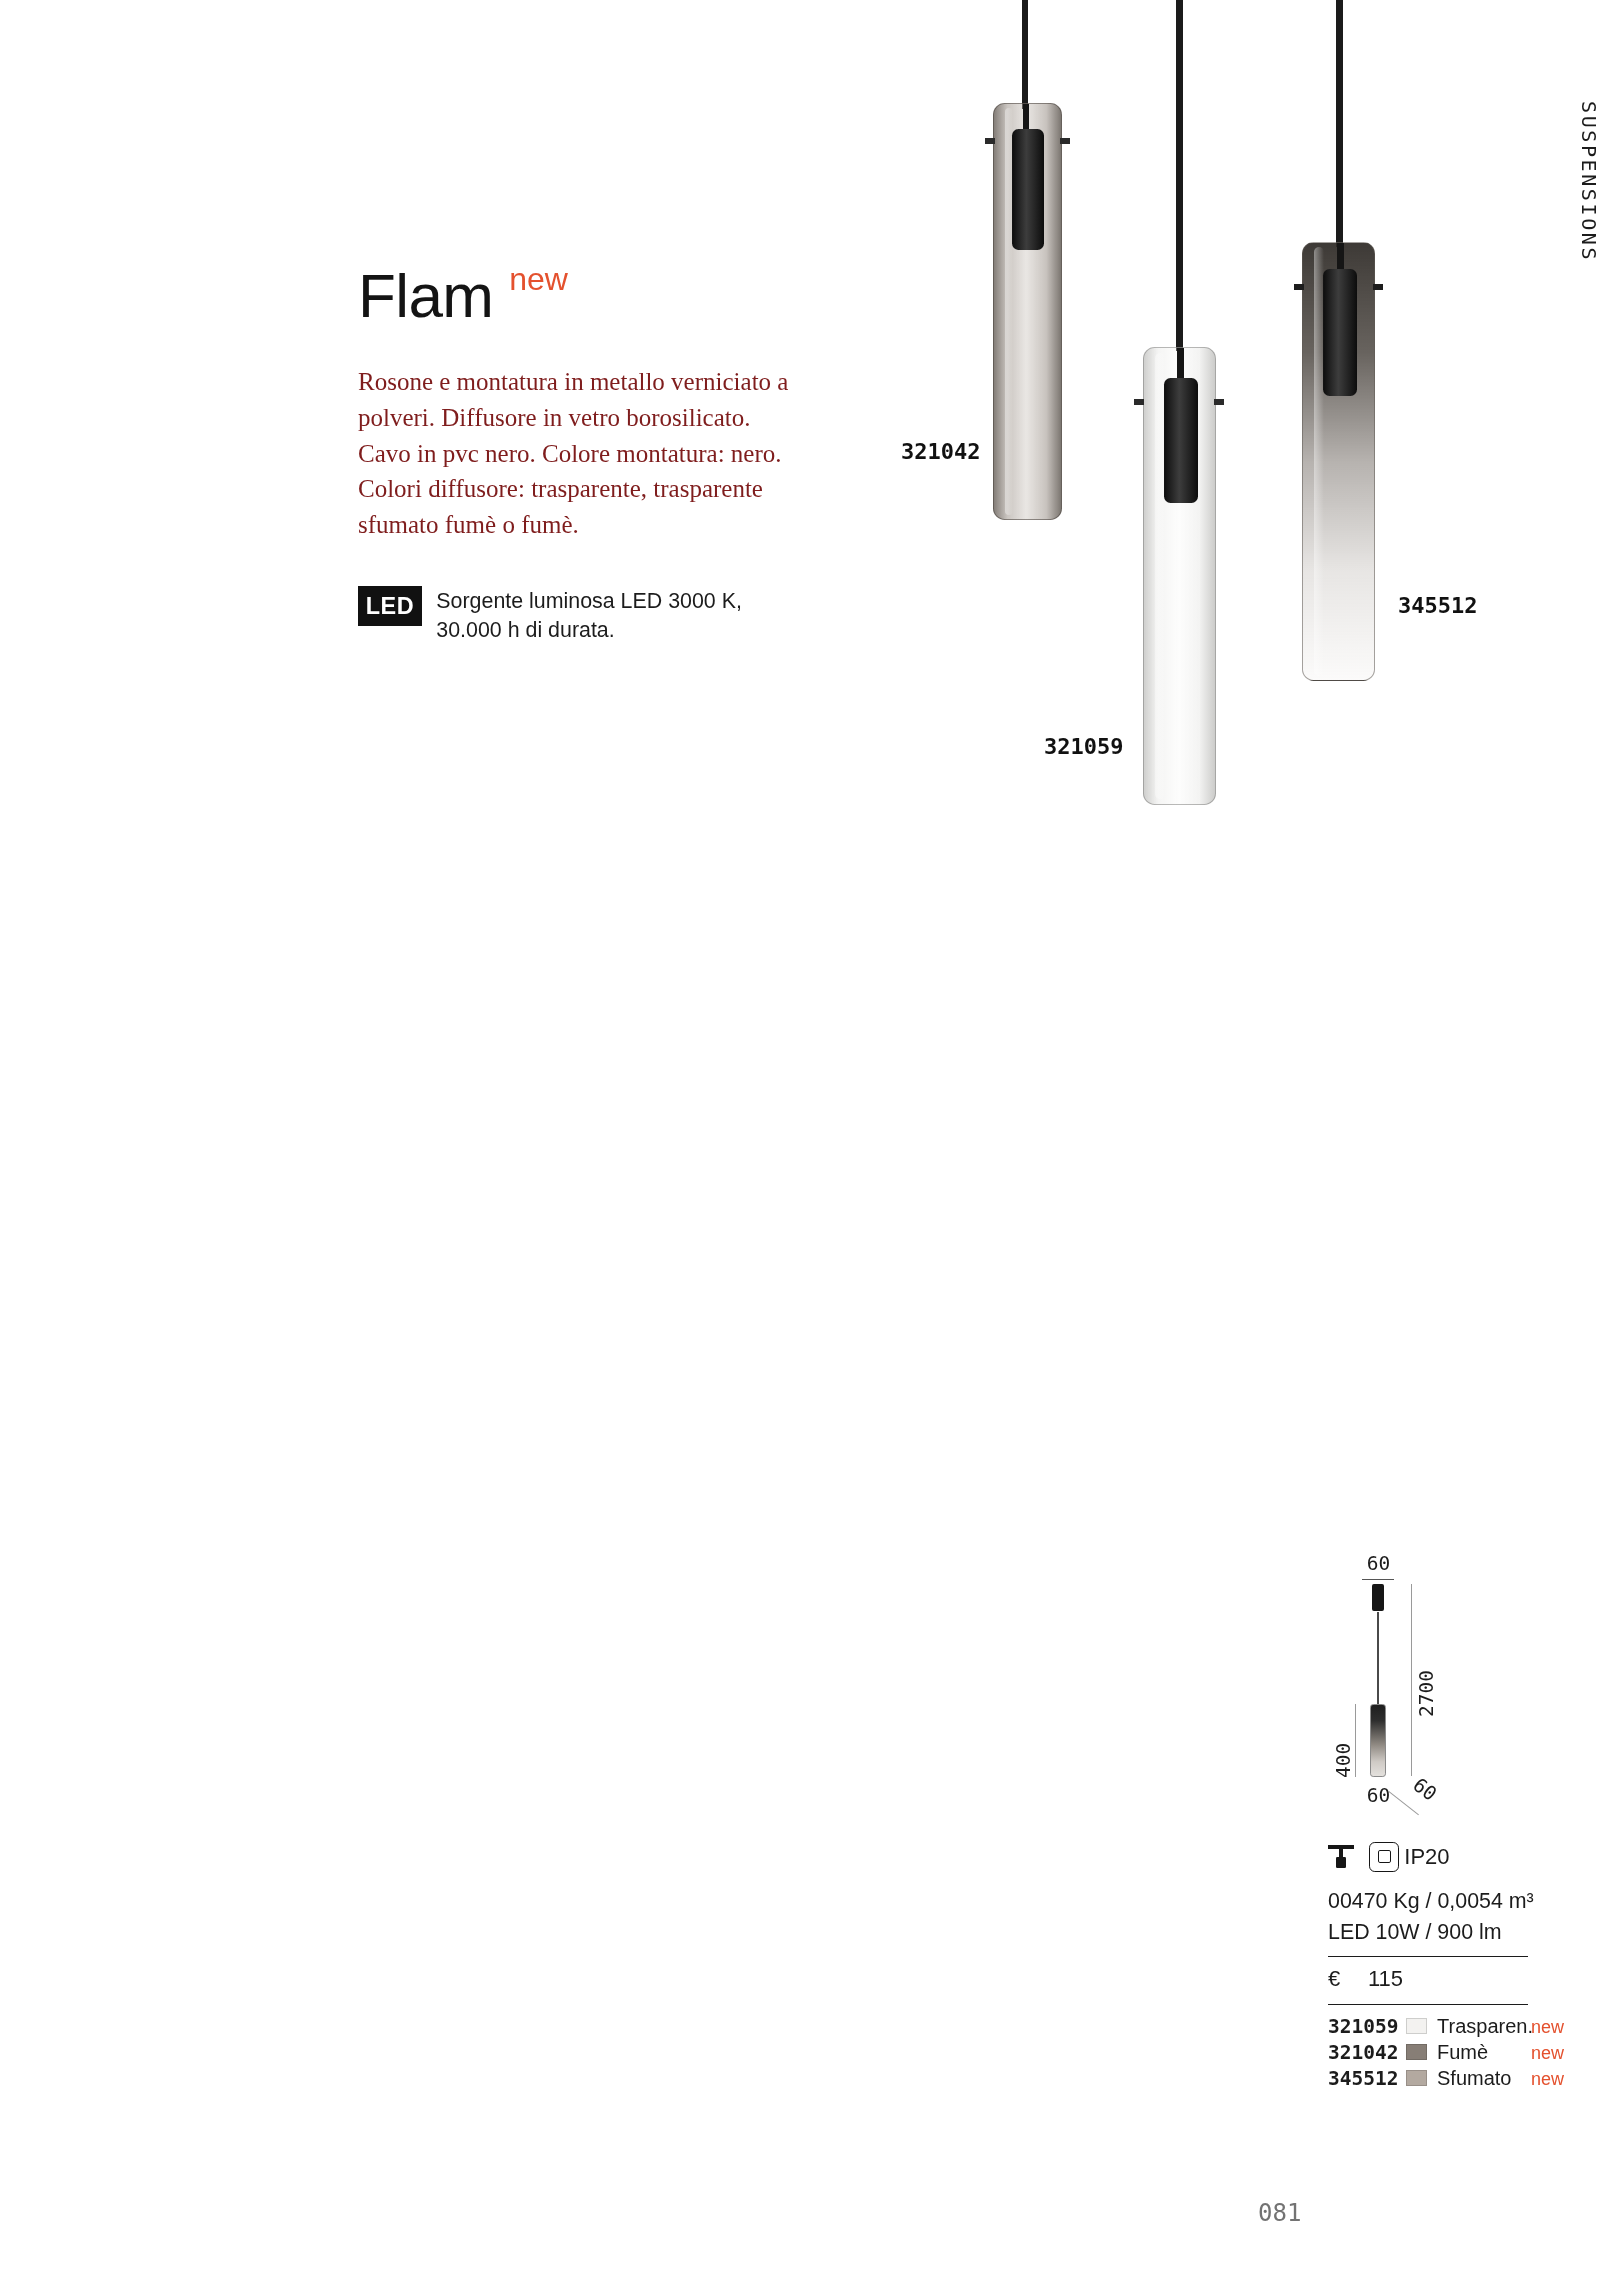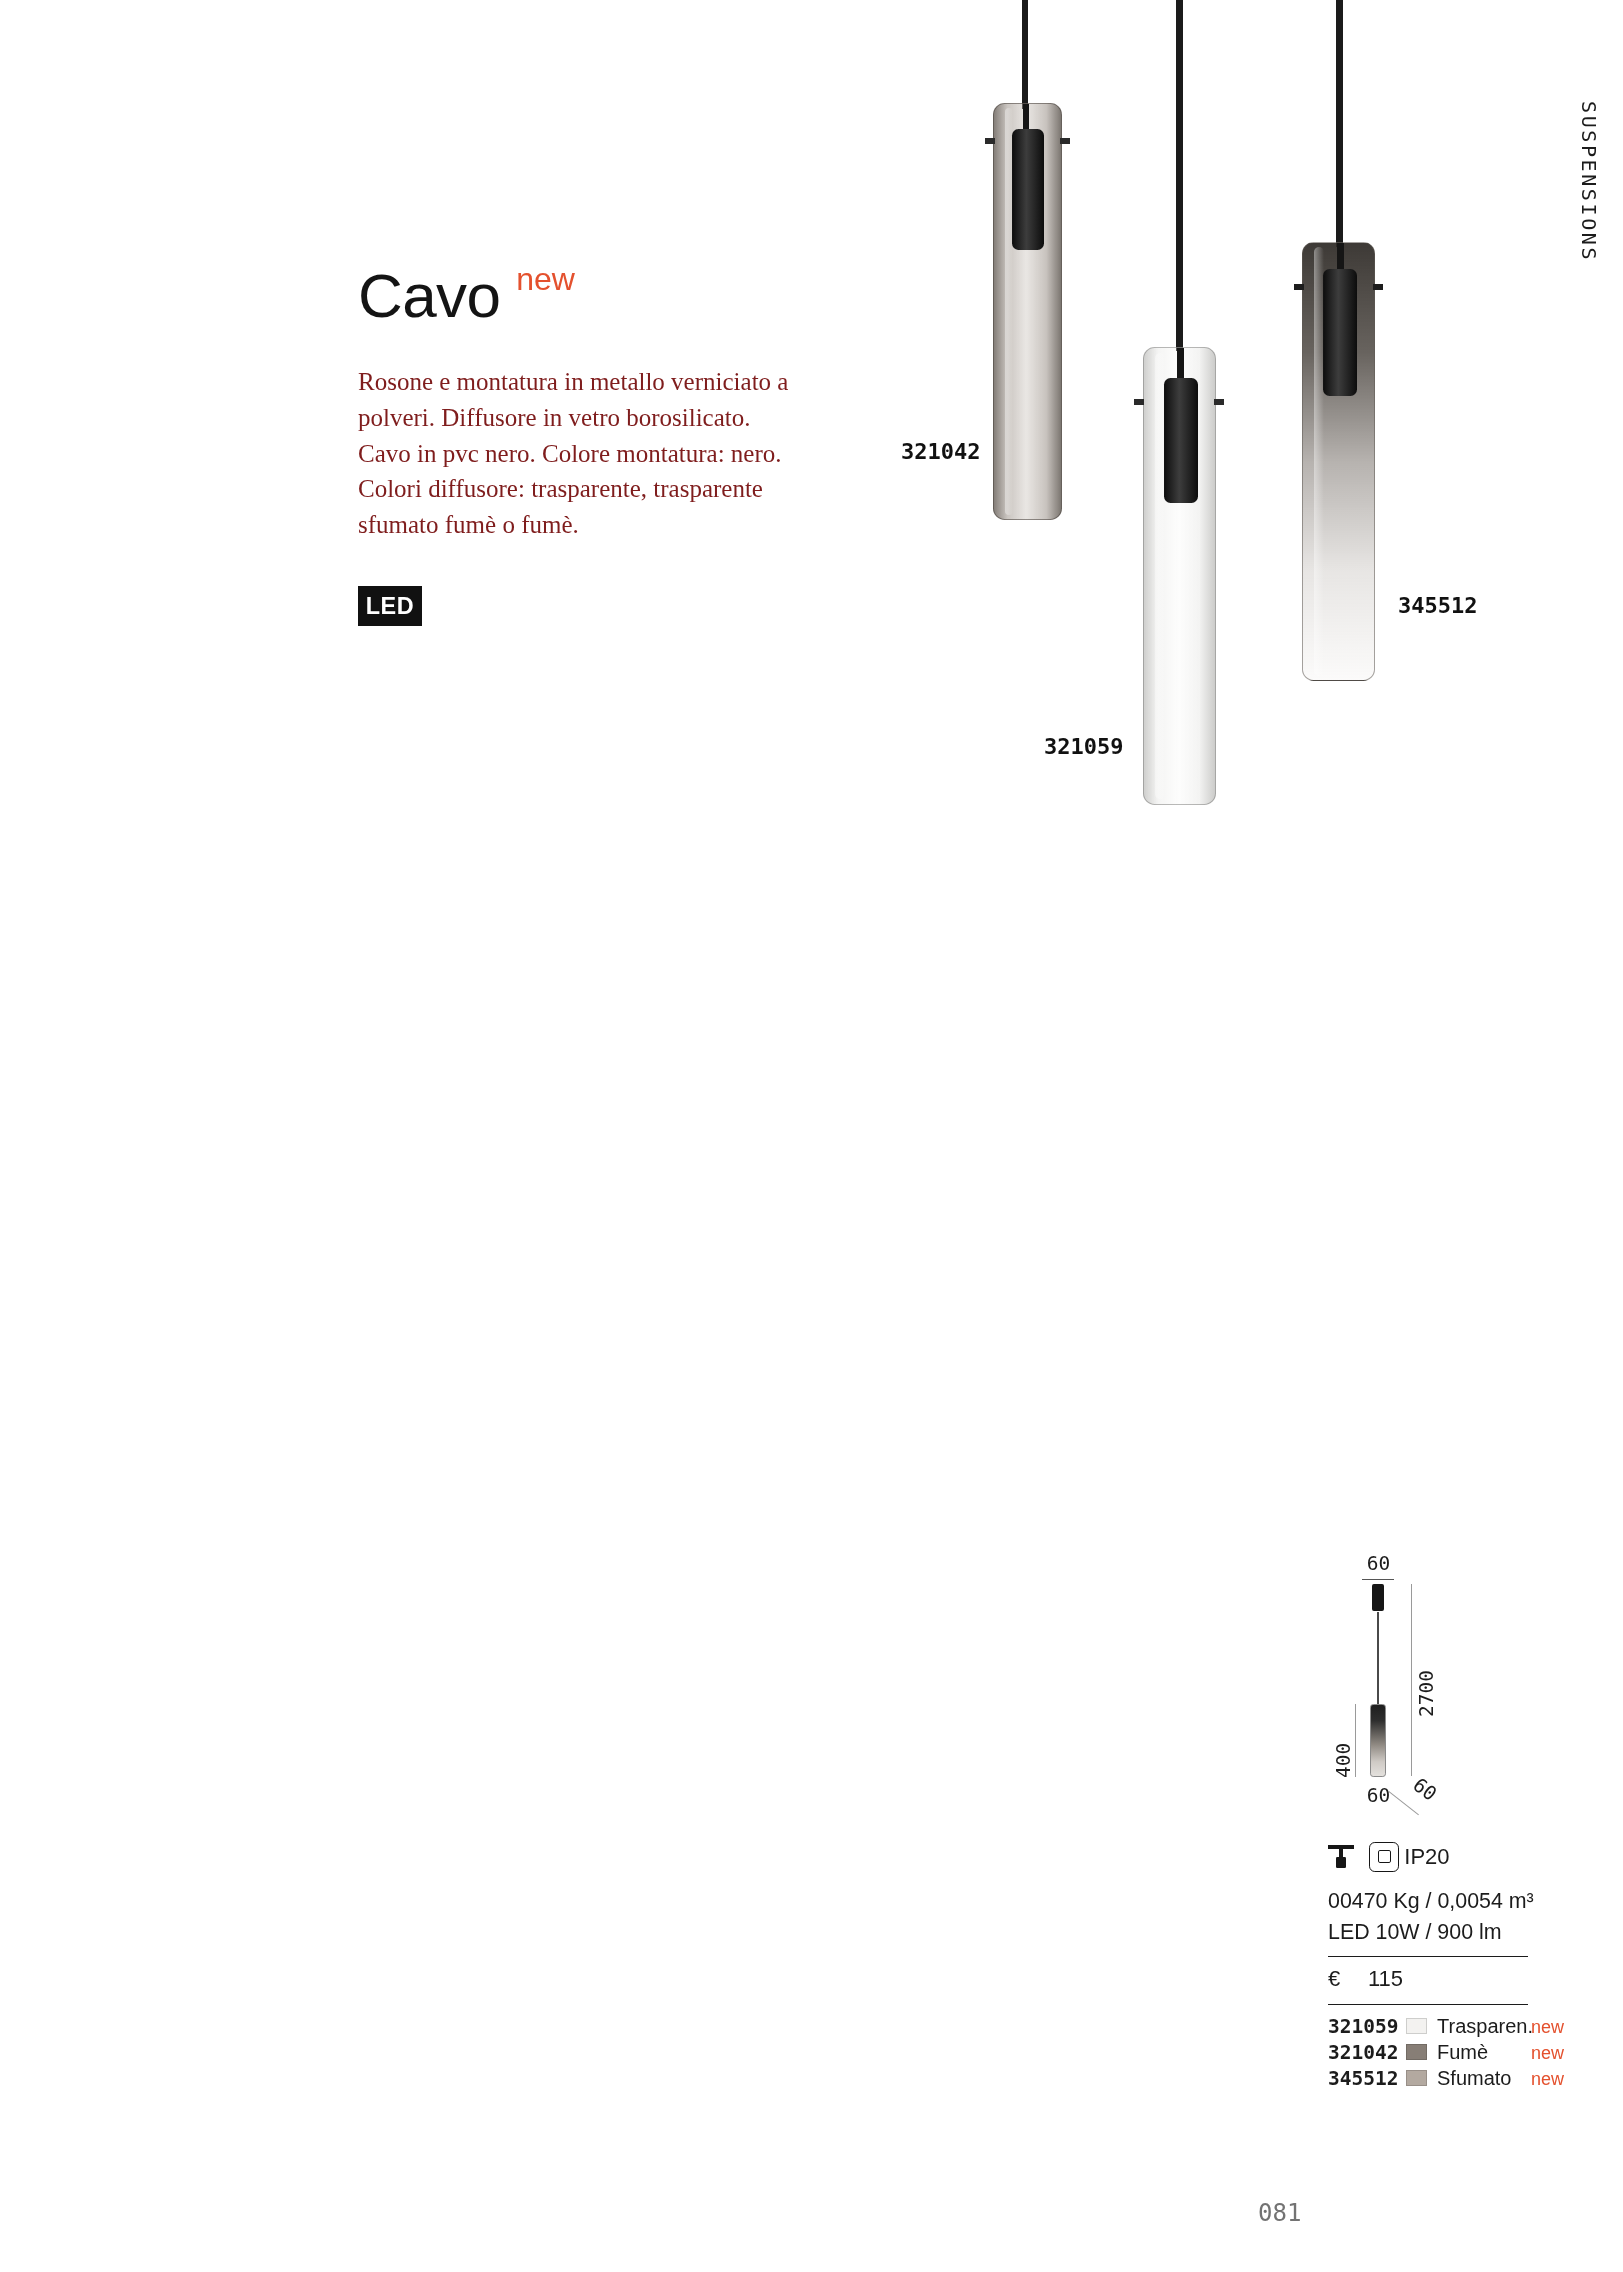--- a/index.html
+++ b/index.html
@@ -129,28 +129,32 @@
   .page-number { position:absolute; left:1258px; top:2199px; font-family:"DejaVu Sans Mono", monospace; font-size:24px; color:#737373; }
 </style>
 </head>
 <body>
 
 <div class="page">
 
   <div class="side-label">SUSPENSIONS</div>
 
   <div class="title-block">
-    <h1>Cavo</h1>
+    <h1>Flam</h1>
     <span class="new-sup">new</span>
   </div>
 
   <p class="description">Rosone e montatura in metallo verniciato a polveri. Diffusore in vetro borosilicato. Cavo in pvc nero. Colore montatura: nero. Colori diffusore: trasparente, trasparente sfumato fumè o fumè.</p>
 
   <div class="led-row">
     <div class="led-badge">LED</div>
+    <div class="led-info">
+      <div>Sorgente luminosa LED 3000 K,</div>
+      <div>30.000 h di durata.</div>
+    </div>
   </div>
 
   <div class="pendant pendant-1">
     <div class="cable"></div>
     <div class="glass glass-fume">
       <div class="inner-cable"></div>
       <div class="tube"></div>
       <div class="shine"></div>
     </div>
     <div class="pin pin-l"></div>

